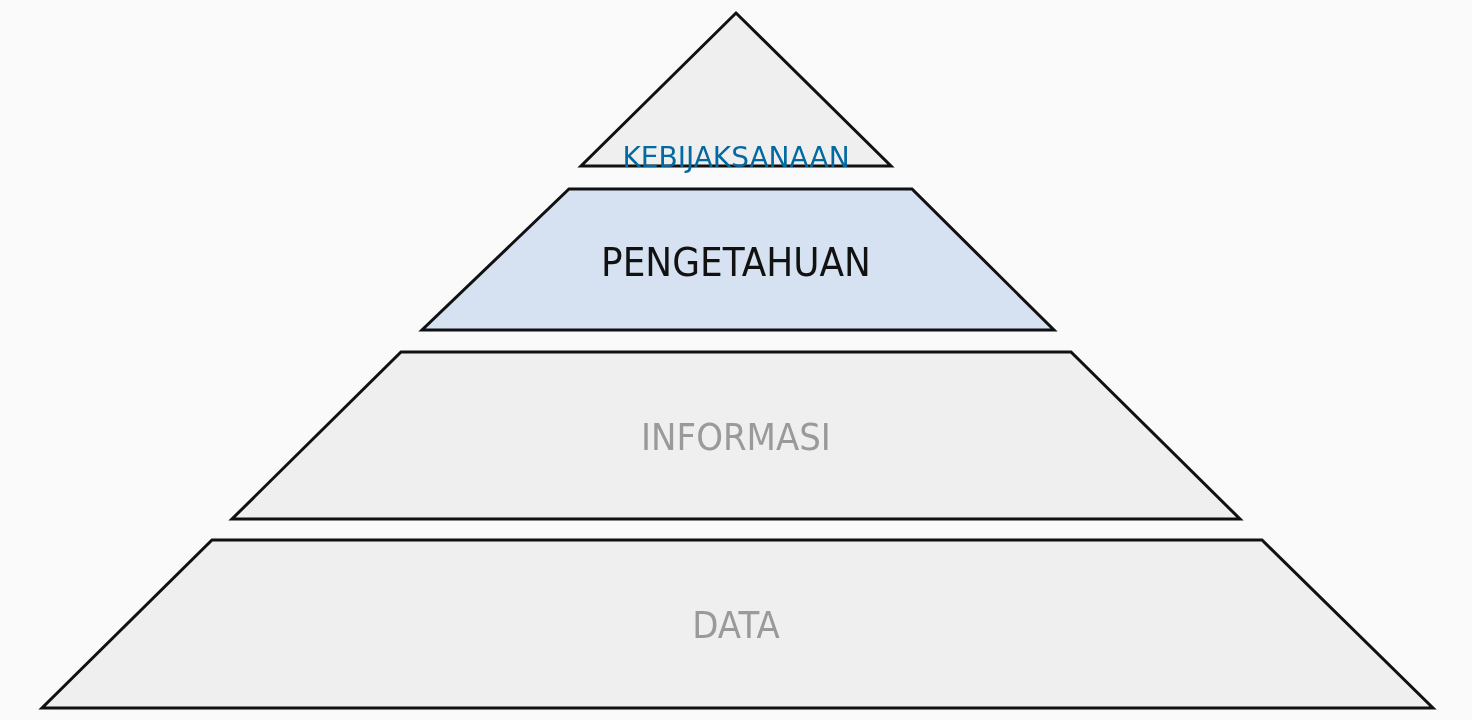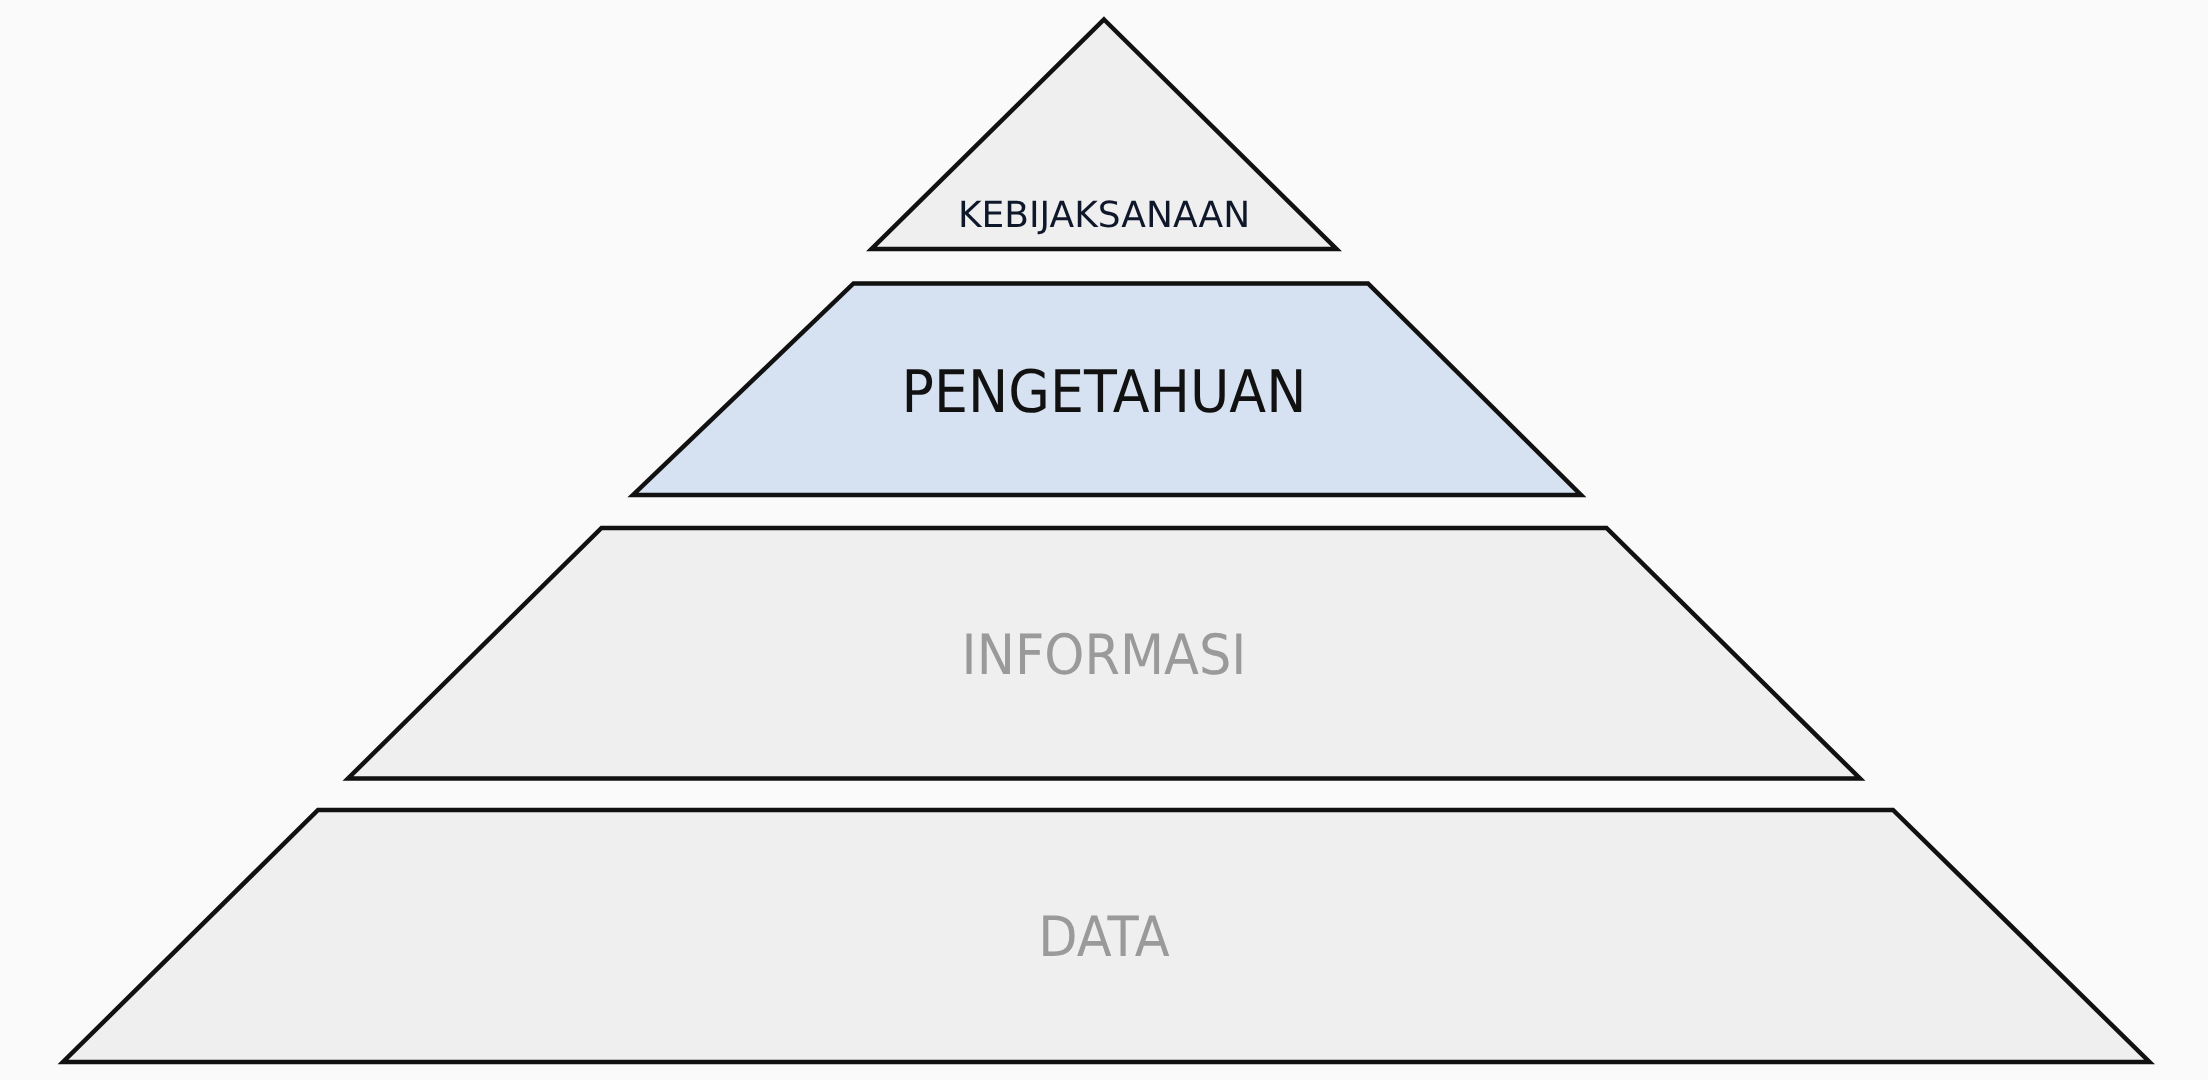--- a/index.html
+++ b/index.html
@@ -10,21 +10,21 @@
       font-family: "Liberation Sans", "DejaVu Sans", sans-serif;
     }
     svg.pyr { position: absolute; left: 0; top: 0; }
     .lbl {
       position: absolute; left: 0; width: 1472px;
       text-align: center; white-space: nowrap;
       font-family: "DejaVu Sans", "Liberation Sans", sans-serif;
       transform: translateY(-50%);
       letter-spacing: 0px;
     }
-    #lbl-top   { top: 143px; font-size: 24px; color: #0f172a; }
+    #lbl-top   { top: 157px; font-size: 28px; color: #0369a1; }
     #lbl-know  { top: 262px; font-size: 39px; color: #111111; transform: translateY(-50%) scaleX(0.92); }
     #lbl-info  { top: 437px; font-size: 37px; color: #9a9a9a; transform: translateY(-50%) scaleX(0.92); }
     #lbl-data  { top: 625px; font-size: 37px; color: #9a9a9a; transform: translateY(-50%) scaleX(0.92); }
   </style>
 </head>
 <body>
 
 <svg class="pyr" width="1472" height="720" viewBox="0 0 1472 720">
   <polygon points="736,13 891,166 581,166" fill="#efefef" stroke="#111" stroke-width="3" stroke-linejoin="miter"></polygon>
   <polygon points="569,189 912,189 1054,330 422,330" fill="#d6e2f1" stroke="#111" stroke-width="3"></polygon>

